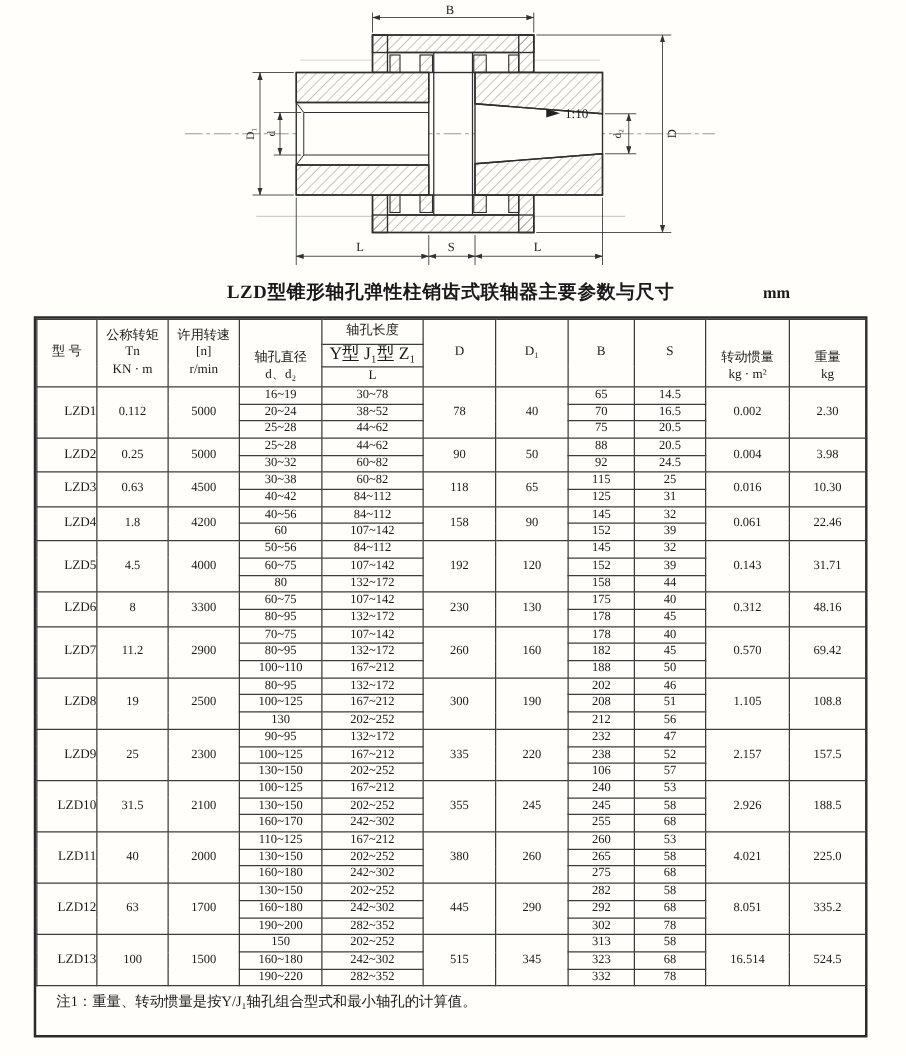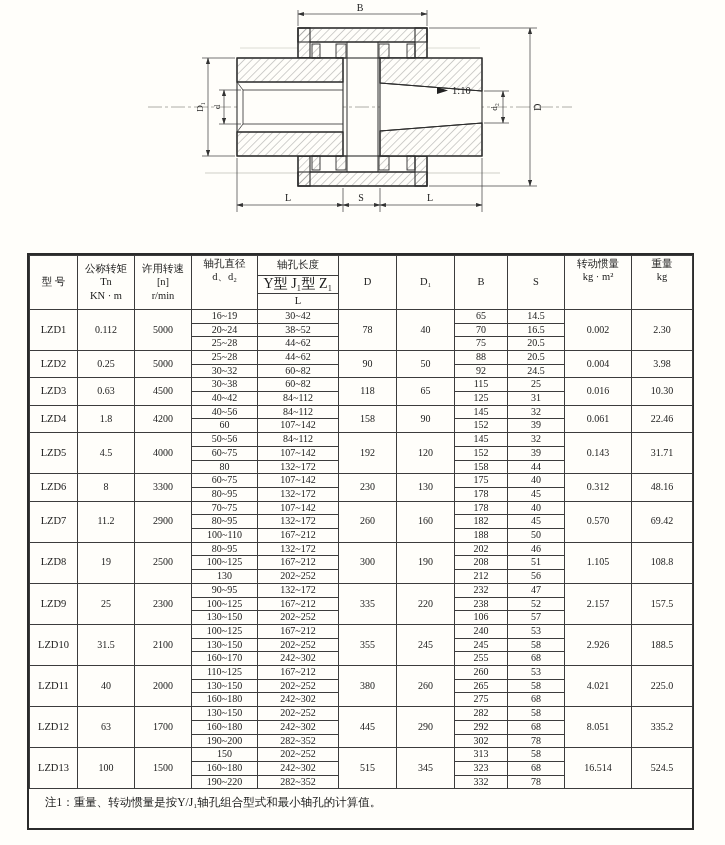--- a/index.html
+++ b/index.html
@@ -22,24 +22,24 @@
   }
   table.spec{border-collapse:collapse;table-layout:fixed;width:663px;}
   .spec th,.spec td{
     border:1px solid #3c3c3c;text-align:center;vertical-align:middle;
     padding:0;font-weight:normal;overflow:hidden;white-space:nowrap;
   }
   .spec thead th{font-size:10.5px;line-height:1.2;}
   .spec thead .h1{height:20px;}
   .spec thead .h2 th{height:15px;font-size:14px;}
   .spec thead .h3 th{height:15px;font-size:10.5px;}
-  .hstack{display:flex;flex-direction:column;justify-content:flex-start;height:48px;padding:2px 0;}
+  .hstack{display:flex;flex-direction:column;justify-content:flex-end;height:48px;padding:2px 0;}
   .hstack3{display:flex;flex-direction:column;justify-content:center;gap:1px;height:48px;}
   .spec tbody td{font-size:10px;height:12.7px;line-height:12.7px;}
-  .spec tbody td.c-model{font-size:10.5px;}
+  .spec tbody td.c-model{font-size:10.5px;text-align:right;}
   .notes{padding:5px 8px 12px 16px;font-size:11.5px;line-height:1.45;}
   .note-2{padding-left:17px;}
   svg text{font-family:"Liberation Serif","DejaVu Serif",serif;fill:#222;}
 </style>
 </head>
 <body>
 
 <div class="page">
 
   <svg class="diagram" width="725" height="222" viewBox="0 0 725 222">
@@ -159,20 +159,24 @@
     <text x="288" y="201" font-size="10" text-anchor="middle">L</text>
     <text x="361" y="201" font-size="10" text-anchor="middle">S</text>
     <text x="430" y="201" font-size="10" text-anchor="middle">L</text>
 
     <g>
       <polygon points="437,87 448,90.5 437,94" fill="#222"></polygon>
       <text x="452" y="94" font-size="10.5">1:10</text>
     </g>
   </svg>
 
+  <div class="title-row">
+    <span class="page-title">LZD型锥形轴孔弹性柱销齿式联轴器主要参数与尺寸</span>
+    <span class="unit-label">mm</span>
+  </div>
 
   <div class="table-box">
     <table class="spec">
       <colgroup>
         <col style="width:48px">
           <col style="width:57px">
           <col style="width:57px">
         <col style="width:66px">
           <col style="width:81px">
           <col style="width:58px">
@@ -229,21 +233,21 @@
         <tr class="h3">
           <th>L</th>
         </tr>
       </thead>
       <tbody>
           <tr>
             <td rowspan="3" class="c-model">LZD1</td>
             <td rowspan="3">0.112</td>
             <td rowspan="3">5000</td>
             <td>16~19</td>
-            <td>30~42</td>
+            <td>30~78</td>
             <td rowspan="3">78</td>
             <td rowspan="3">40</td>
             <td>65</td>
             <td>14.5</td>
             <td rowspan="3">0.002</td>
             <td rowspan="3">2.30</td>
           </tr>
           <tr>
             <td>20~24</td>
             <td>38~52</td>

